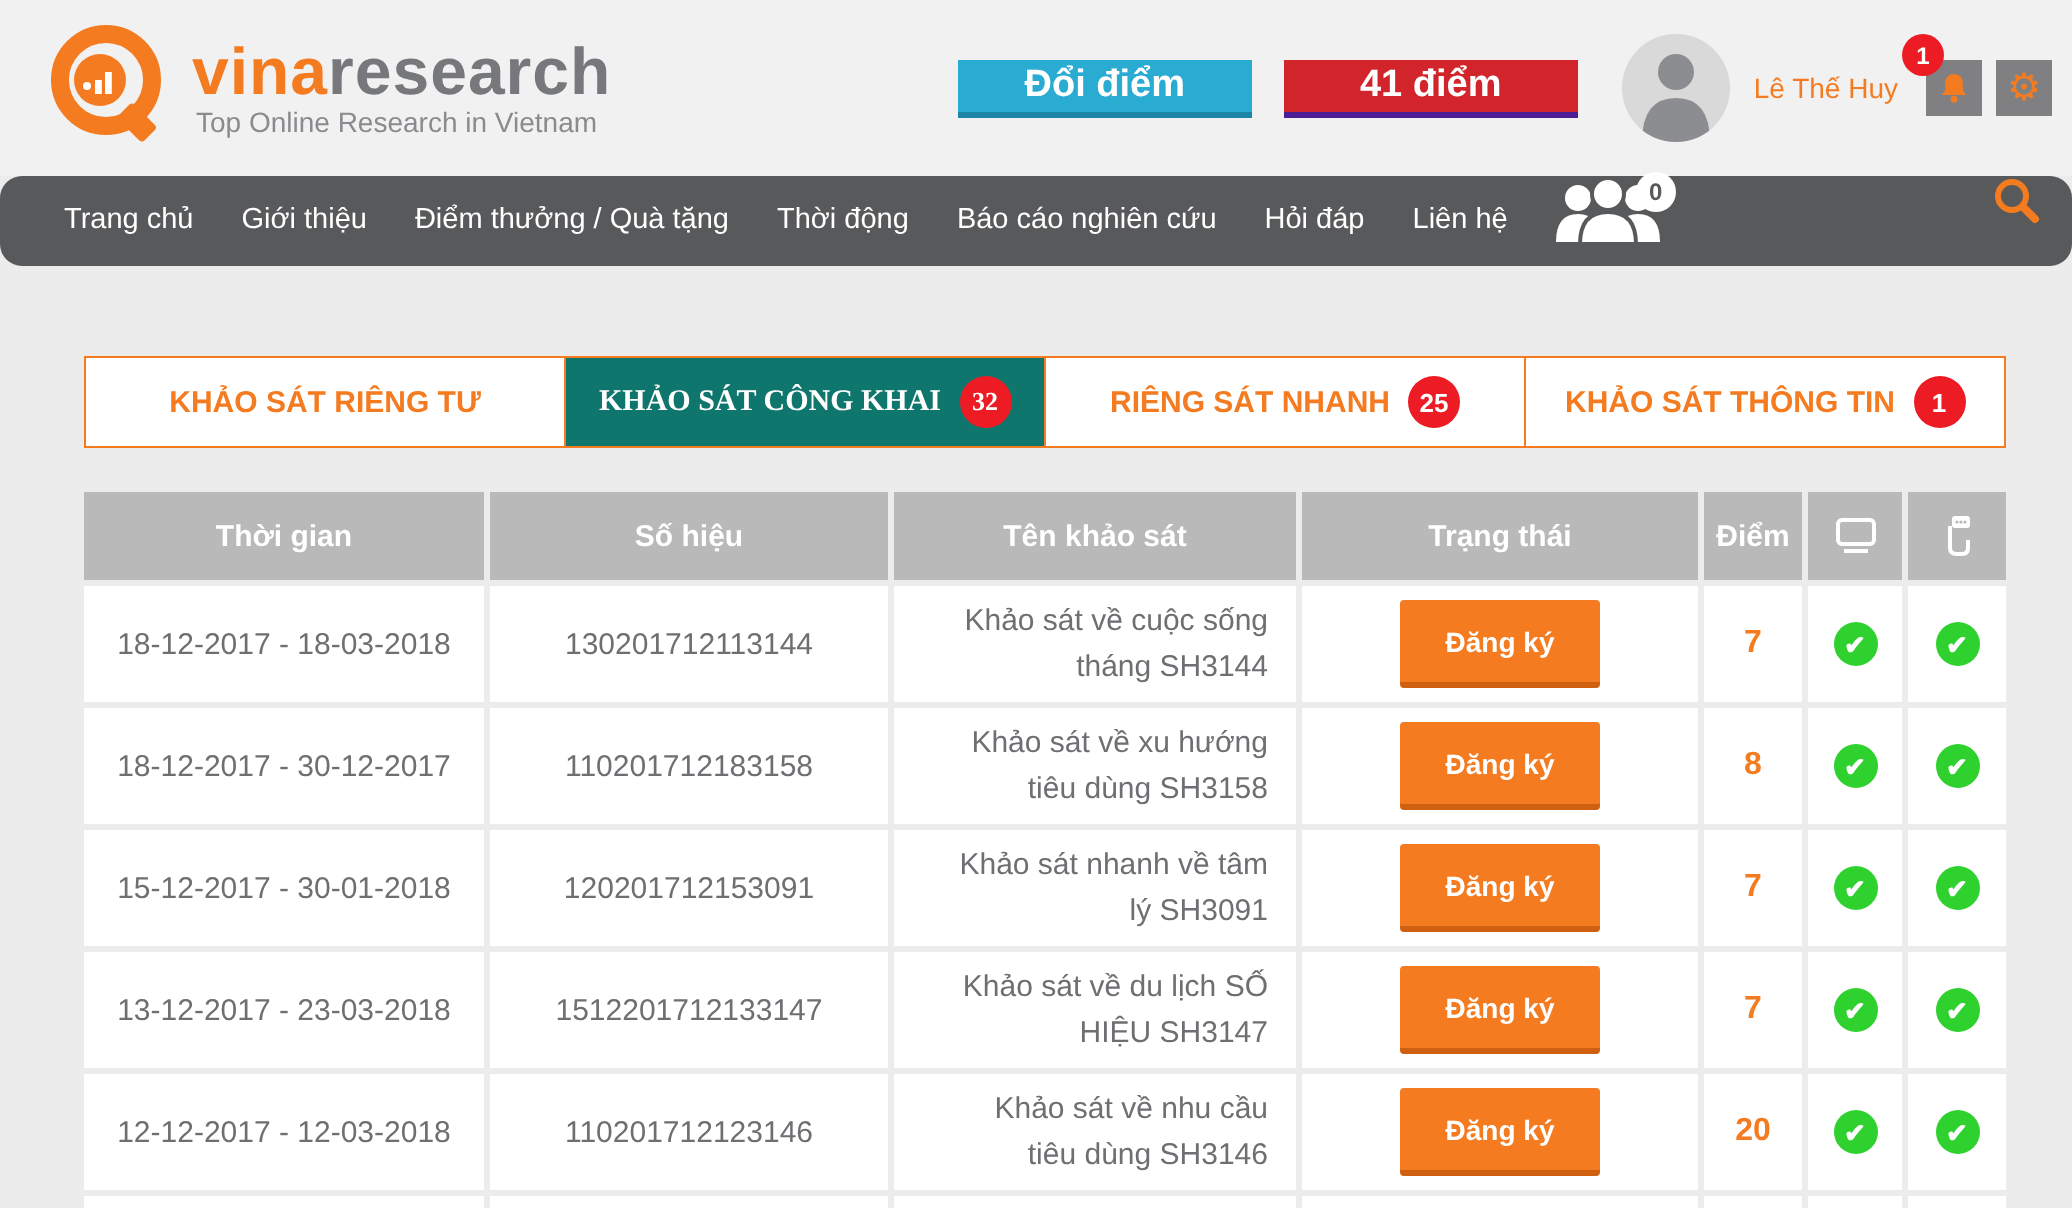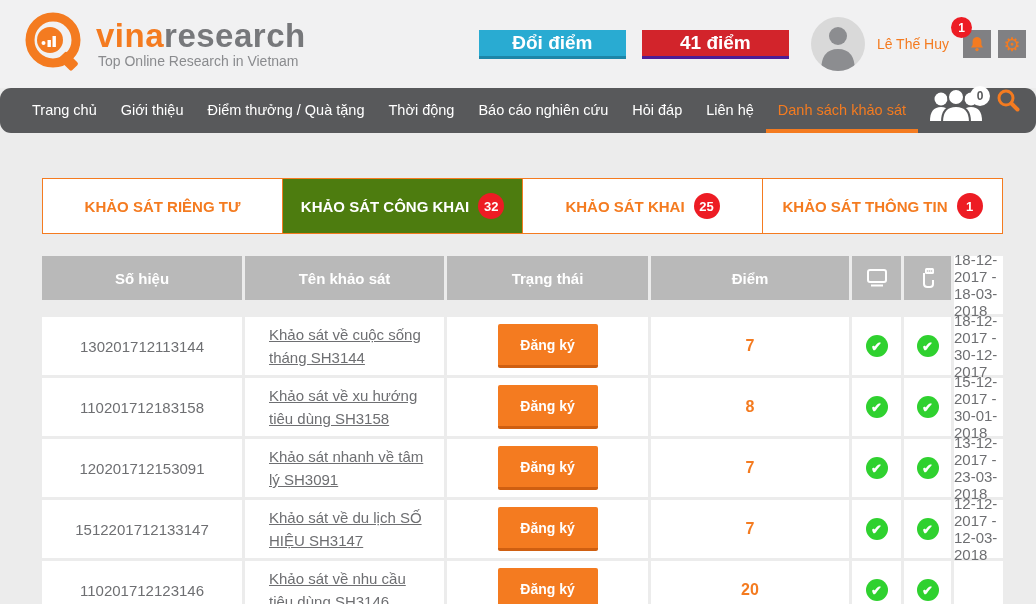--- a/index.html
+++ b/index.html
@@ -37,37 +37,37 @@
               cursor: pointer; white-space: nowrap; }
   .nav-item.active { color: #f47b20; box-shadow: inset 0 -4px 0 #f47b20; }
   .friends { position: relative; margin-left: 10px; cursor: pointer; display: flex; align-items: center; }
   .friends-badge { position: absolute; top: -2px; right: -6px; width: 20px; height: 20px; border-radius: 50%;
                    background: #fff; color: #58595b; font-size: 12px; font-weight: bold;
                    display: flex; align-items: center; justify-content: center; }
   .search-btn { margin-left: auto; cursor: pointer; display: flex; align-items: center; }
 
   
   .tabs { display: flex; margin: 45px 0 0 42px; width: 961px; }
-  .tab { flex: 1; height: 56px; background: #fff; border: 1px solid #f47b20; color: #f47b20;
+  .tab { flex: 1; height: 46px; background: #fff; border: 1px solid #f47b20; color: #f47b20;
          display: flex; align-items: center; justify-content: center; gap: 9px;
          font-weight: bold; font-size: 15px; cursor: pointer; }
   .tab + .tab { margin-left: -1px; }
-  .tab.active { background: #4d7c0f; color: #fff; z-index: 1; }
+  .tab.active { background: #0f766e; color: #fff; z-index: 1; font-family: Liberation Serif, serif; }
   .tab-badge { background: #ed1c24; color: #fff; border-radius: 50%; min-width: 26px; height: 26px;
                display: flex; align-items: center; justify-content: center; font-size: 13px; }
 
   
   .table { margin: 22px 0 0 42px; width: 961px; display: grid;
            grid-template-columns: 200px 199px 201px 198px 49px 47px 49px; gap: 3px; }
   .th { background: #b9b9b9; color: #fff; font-size: 15px; font-weight: bold; height: 44px;
         display: flex; align-items: center; justify-content: center; }
   .trow { display: contents; }
   .td { background: #fff; height: 58px; display: flex; align-items: center; justify-content: center;
         color: #6e6f72; font-size: 15px; }
-  .td.name { justify-content: flex-start; text-align: left; padding: 0 14px 0 24px; line-height: 1.55; text-decoration: underline; }
+  .td.name { justify-content: flex-start; text-align: right; padding: 0 14px 0 24px; line-height: 1.55; }
   .td.points { color: #f47b20; font-weight: bold; font-size: 16px; }
   .btn-register { background: #f47b20; border: none; border-bottom: 3px solid #cf5f11; border-radius: 2px;
                   color: #fff; width: 100px; height: 44px; font-size: 14px; font-weight: bold;
                   font-family: "Liberation Sans", sans-serif; cursor: pointer; }
   .check { width: 22px; height: 22px; border-radius: 50%; background: #2fd12f; color: #fff;
            display: flex; align-items: center; justify-content: center; font-size: 13px; font-weight: bold; }
 </style>
 </head>
 <body>
 
@@ -113,21 +113,20 @@
 </div>
 
 <div class="nav">
   <div class="nav-item">Trang chủ</div>
   <div class="nav-item">Giới thiệu</div>
   <div class="nav-item">Điểm thưởng / Quà tặng</div>
   <div class="nav-item">Thời động</div>
   <div class="nav-item">Báo cáo nghiên cứu</div>
   <div class="nav-item">Hỏi đáp</div>
   <div class="nav-item">Liên hệ</div>
-  <div class="nav-item active">Danh sách khảo sát</div>
 
   <div class="friends">
     <svg width="56" height="36" viewBox="0 0 56 36">
       <circle cx="13" cy="11" r="6.5" fill="#fff"></circle>
       <path d="M2 33 Q2 19 13 19 Q24 19 24 33 Z" fill="#fff"></path>
       <circle cx="43" cy="11" r="6.5" fill="#fff"></circle>
       <path d="M32 33 Q32 19 43 19 Q54 19 54 33 Z" fill="#fff"></path>
       <circle cx="28" cy="9" r="8" fill="#fff" stroke="#58595b" stroke-width="2"></circle>
       <path d="M14 34 Q14 18 28 18 Q42 18 42 34 Z" fill="#fff" stroke="#58595b" stroke-width="2"></path>
     </svg>
@@ -144,30 +143,31 @@
 
 <div class="tabs">
   <div class="tab">
     <span>KHẢO SÁT RIÊNG TƯ</span>
   </div>
   <div class="tab active">
     <span>KHẢO SÁT CÔNG KHAI</span>
     <span class="tab-badge">32</span>
   </div>
   <div class="tab">
-    <span>KHẢO SÁT KHAI</span>
+    <span>RIÊNG SÁT NHANH</span>
     <span class="tab-badge">25</span>
   </div>
   <div class="tab">
     <span>KHẢO SÁT THÔNG TIN</span>
     <span class="tab-badge">1</span>
   </div>
 </div>
 
 <div class="table" id="survey-table">
+  <div class="th">Thời gian</div>
   <div class="th">Số hiệu</div>
   <div class="th">Tên khảo sát</div>
   <div class="th">Trạng thái</div>
   <div class="th">Điểm</div>
   <div class="th">
     <svg width="24" height="20" viewBox="0 0 24 20">
       <rect x="3" y="2" width="18" height="12" rx="2" fill="none" stroke="#fff" stroke-width="2"></rect>
       <line x1="6" y1="17.5" x2="18" y2="17.5" stroke="#fff" stroke-width="2"></line>
     </svg>
   </div>

